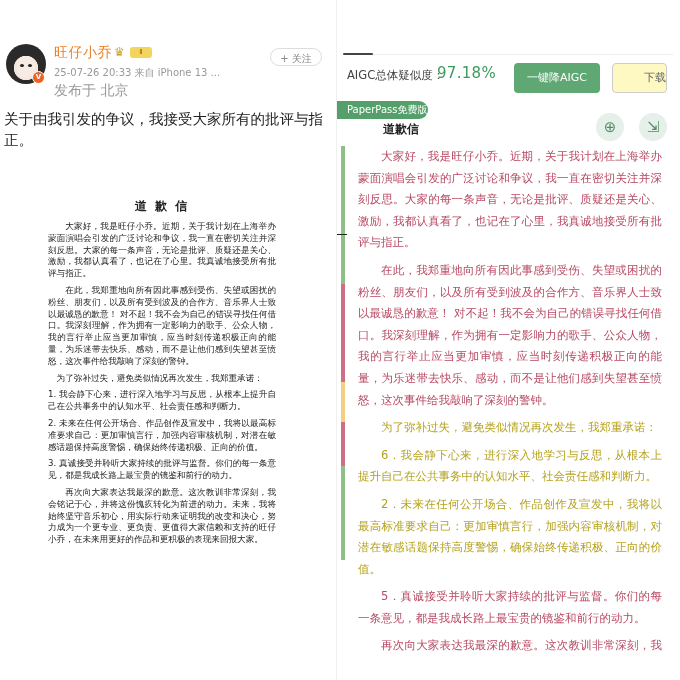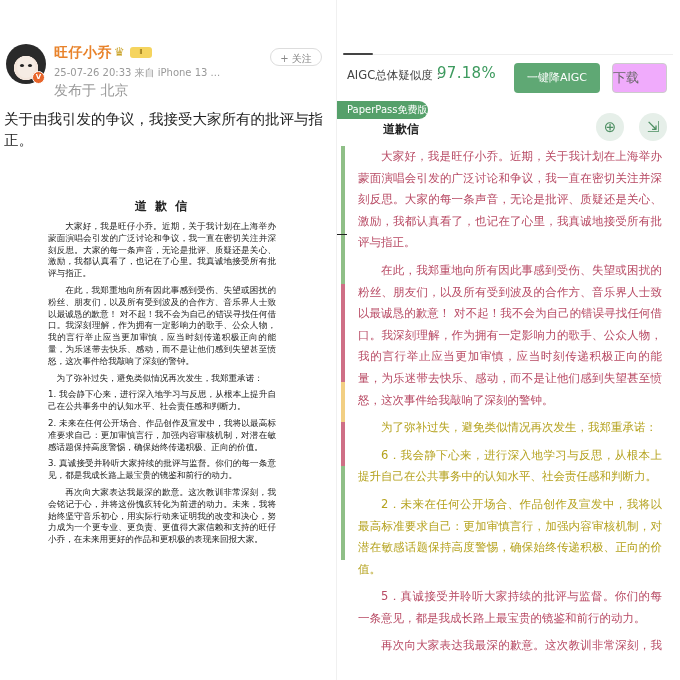--- a/index.html
+++ b/index.html
@@ -9,21 +9,21 @@
   
   .left { position: absolute; left: 0; top: 0; width: 336px; height: 680px; background: #fff; }
   .post-header { position: absolute; left: 6px; top: 42px; width: 326px; height: 60px; }
   .avatar { position: absolute; left: 0; top: 2px; width: 40px; height: 40px; border-radius: 50%;
             background: radial-gradient(circle at 50% 60%, #f4e6dc 0 38%, #2a2a2a 40% 100%); overflow: hidden; }
   .avatar .face { position: absolute; left: 11px; top: 12px; width: 18px; height: 22px; background: #f6ece4; border-radius: 45% 45% 50% 50%; }
   .avatar .eye1, .avatar .eye2 { position: absolute; top: 20px; width: 4px; height: 3px; background: #222; border-radius: 50%; }
   .avatar .eye1 { left: 14px; } .avatar .eye2 { left: 22px; }
   .v-badge { position: absolute; left: 26px; top: 29px; width: 13px; height: 13px; border-radius: 50%; background: #e8652a;
              border: 1.5px solid #fff; color: #fff; font-size: 7px; line-height: 10px; text-align: center; font-weight: bold; }
-  .username { position: absolute; left: 48px; top: 2px; font-size: 14px; color: #e8822a; letter-spacing: 0.5px; font-weight: bold; }
+  .username { position: absolute; left: 48px; top: 2px; font-size: 14px; color: #e8822a; letter-spacing: 0.5px; }
   .crown { position: absolute; left: 108px; top: 3px; font-size: 12px; color: #c9a227; }
   .level { position: absolute; left: 124px; top: 5px; width: 22px; height: 11px; background: #f5d45e; border-radius: 3px;
            font-size: 7px; line-height: 11px; text-align: center; color: #8a6a10; }
   .meta1 { position: absolute; left: 48px; top: 24px; font-size: 10px; color: #999; }
   .meta2 { position: absolute; left: 48px; top: 40px; font-size: 14px; color: #999; }
   .follow-btn { position: absolute; left: 264px; top: 6px; width: 52px; height: 18px; border: 1px solid #ddd; border-radius: 11px;
                 font-size: 10px; line-height: 20px; text-align: center; color: #888; background: #fff; }
   .post-text { position: absolute; left: 4px; top: 109px; width: 326px; font-size: 14.5px; line-height: 21px; color: #222; }
 
   .letter-img { position: absolute; left: 48px; top: 198px; width: 228px; }
@@ -34,21 +34,21 @@
 
   
   .right { position: absolute; left: 336px; top: 0; width: 284px; height: 680px; background: #fff; border-left: 1px solid #f0f0f0; }
   .scroll-hint { position: absolute; left: 6px; top: 53px; width: 30px; height: 2px; background: #444; border-radius: 1px; }
   .top-line { position: absolute; left: 6px; top: 54px; width: 330px; height: 1px; background: #eee; }
   .aigc-label { position: absolute; left: 10px; top: 68px; font-size: 11.5px; color: #444; }
   .aigc-value { position: absolute; left: 100px; top: 64px; font-size: 15px; color: #3d9a5e; letter-spacing: 0.3px; }
   .reduce-btn { position: absolute; left: 177px; top: 63px; width: 86px; height: 30px; background: #5fa874; border-radius: 4px;
                 color: #fff; font-size: 11px; line-height: 30px; text-align: center; }
   .download-btn { position: absolute; left: 275px; top: 63px; width: 55px; height: 30px; border: 1px solid #ccc; border-radius: 4px;
-                  color: #666; font-size: 13px; line-height: 28px; text-align: left; background: #f0abfc; }
+                  color: #666; font-size: 11px; line-height: 28px; text-align: right; background: #fef9c3; }
   .pp-badge { position: absolute; left: 0; top: 101px; width: 91px; height: 18px; background: #55a06a; border-radius: 0 9px 9px 0;
               color: #fff; font-size: 10px; line-height: 18px; padding-left: 10px; white-space: nowrap; overflow: hidden; }
   .tool-btn { position: absolute; top: 113px; width: 28px; height: 28px; border-radius: 50%; background: #e6efe9;
               color: #4e8f63; font-size: 15px; line-height: 28px; text-align: center; }
   .zoom-btn { left: 259px; }
   .fit-btn { left: 302px; }
   .doc-title { position: absolute; left: 46px; top: 121px; font-size: 12px; color: #222; font-weight: bold; }
 
   .margin-bar { position: absolute; left: 4px; width: 4px; }
   .seg-green { background: #8fbf87; }

